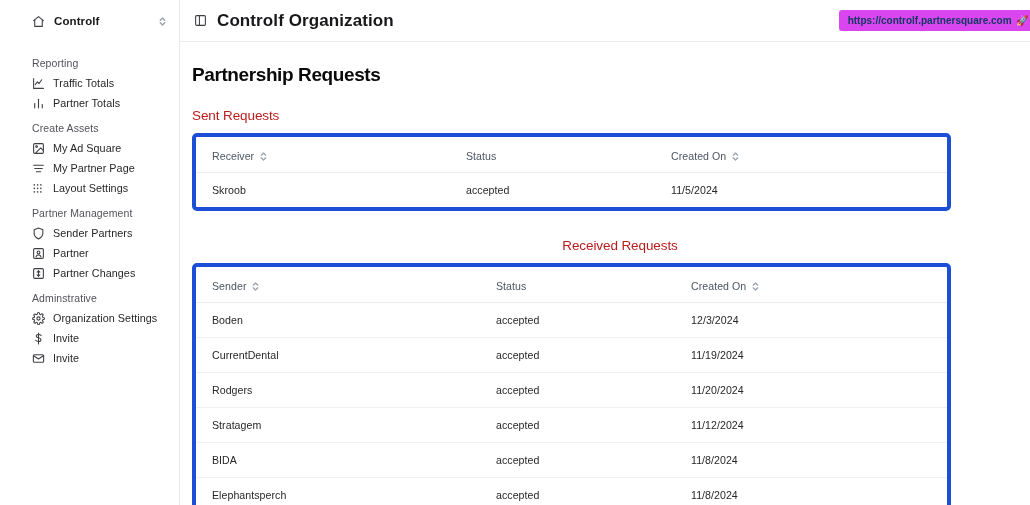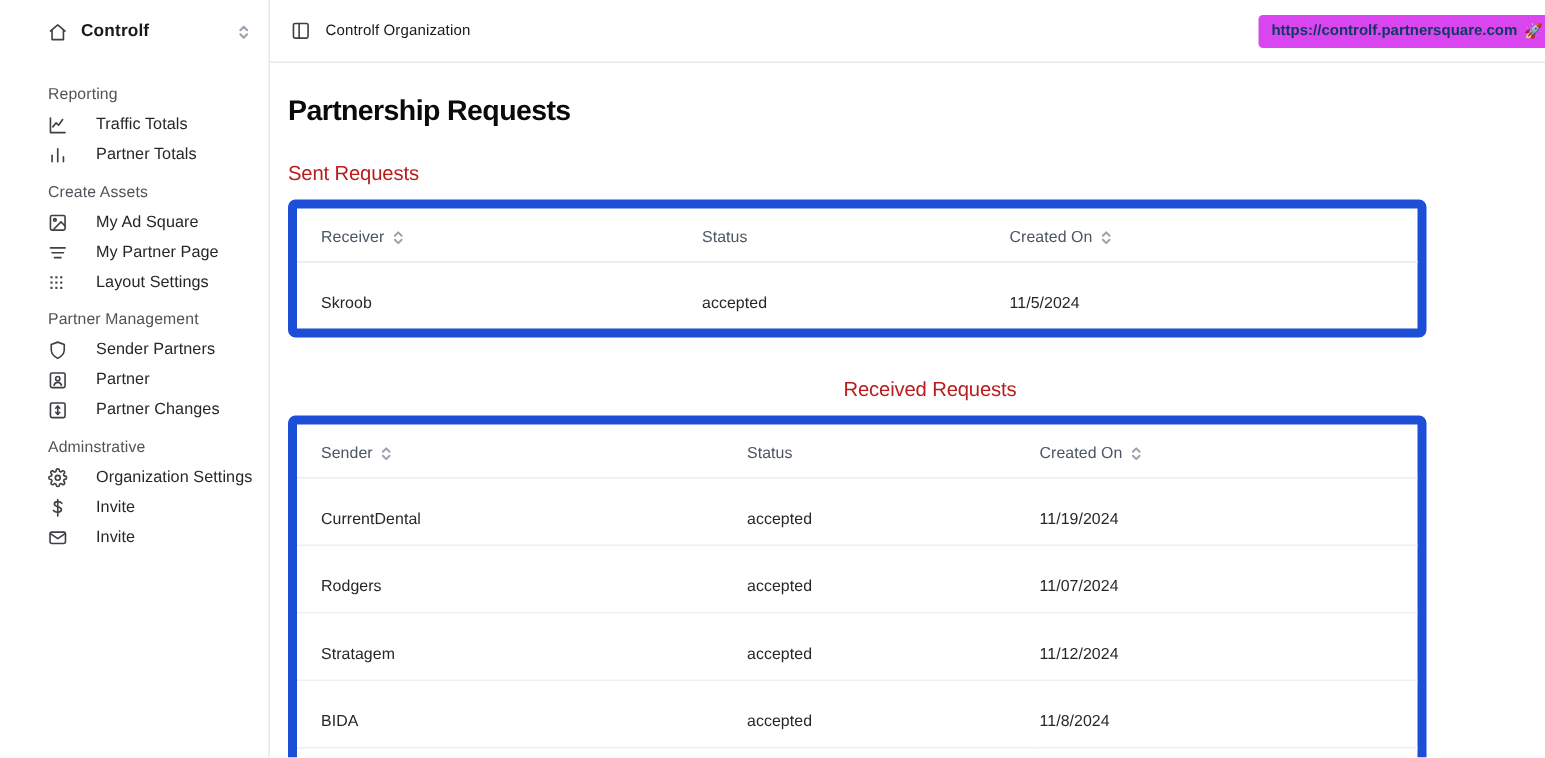--- a/index.html
+++ b/index.html
@@ -29,72 +29,72 @@
     font-size: 11.5px; font-weight: bold; letter-spacing: .1px;
     color: #18181b; flex: 1;
   }
   .brand-chevrons { color: #9ca3af; display: flex; }
   .nav { padding-top: 6px; }
   .nav-section {
     font-size: 10.5px; color: #52525b;
     padding: 9px 0 4px 14px; letter-spacing: .1px;
   }
   .nav-item {
-    display: flex; align-items: center; gap: 19px;
+    display: flex; align-items: center; gap: 8px;
     padding: 3px 10px 3px 14px;
     height: 20px; cursor: pointer;
   }
   .nav-label { font-size: 10.8px; color: #27272a; letter-spacing: .05px; }
   .ico { width: 13px; height: 13px; flex: 0 0 13px; display: block; color: #3f3f46; }
   .ico svg { display: block; width: 13px; height: 13px; }
 
   
   .main { flex: 1; height: 505px; display: flex; flex-direction: column; background: #fff; }
   .topbar {
     height: 42px; flex: 0 0 42px;
     border-bottom: 1px solid #eaeaec;
     display: flex; align-items: center;
     padding: 0 10px 0 14px;
   }
   .topbar-left { display: flex; align-items: center; gap: 10px; flex: 1; }
-  .topbar-title { font-size: 10px; font-weight: normal; color: #18181b; letter-spacing: .1px; }
+  .topbar-title { font-size: 17px; font-weight: bold; color: #18181b; letter-spacing: .1px; }
   .url-badge {
     background: #5ec8e8; color: #103a63;
     font-size: 10px; font-weight: bold;
     padding: 5px 9px; border-radius: 3px;
     display: flex; align-items: center; gap: 5px;
     white-space: nowrap; cursor: pointer;
   }
   .badge-emoji { font-size: 10px; }
 
   .content { flex: 1; padding: 22px 0 0 12px; overflow: hidden; }
   .page-title { font-size: 19px; font-weight: bold; letter-spacing: -.4px; color: #0a0a0a; }
   .page-sub { font-size: 11.8px; color: #6b7280; margin-top: 6px; }
   .section-title {
     font-size: 13.5px; font-weight: normal; color: #b91c1c;
     margin: 22px 0 10px 0; letter-spacing: -.1px;
   }
   .section-title.second { margin-top: 27px; text-align: center; }
 
   .table-card {
-    border: 6px solid #1d4ed8;
+    border: 4px solid #1d4ed8;
     border-radius: 5px;
     width: 759px;
     background: #fff;
   }
   table { width: 100%; border-collapse: collapse; table-layout: fixed; }
   th {
     text-align: left; font-size: 10.6px; font-weight: normal;
     color: #4b5563; padding: 13px 0 10px 0; letter-spacing: .05px;
   }
   thead tr th { border-bottom: 1px solid #ececee; }
   thead tr th:first-child { padding-left: 16px; }
   td {
     font-size: 10.6px; color: #27272a;
-    padding: 21px 0 11px 0; letter-spacing: .05px;
+    padding: 11px 0 11px 0; letter-spacing: .05px;
   }
   tbody tr td { border-top: 1px solid #f0f0f1; }
   tbody tr:first-child td { border-top: none; }
   tbody tr td:first-child { padding-left: 16px; }
   .th-inner { display: inline-flex; align-items: center; gap: 5px; }
   .sort-ico { color: #9ca3af; display: inline-flex; cursor: pointer; }
   .sort-ico svg { display: block; }
   .col-a-sent { width: 270px; }
   .col-b-sent { width: 205px; }
   .col-c-sent { width: auto; }
@@ -342,28 +342,33 @@
                       <path d="M2.5 4.5 5 2l2.5 2.5"></path>
                         <path d="M2.5 7.5 5 10l2.5-2.5"></path>
                     </svg>
                   </span>
                 </span>
               </th>
             </tr>
           </thead>
           <tbody id="received-body">
               <tr>
+                <td>Boden</td>
+                <td>accepted</td>
+                <td>12/3/2024</td>
+              </tr>
+              <tr>
                 <td>CurrentDental</td>
                 <td>accepted</td>
                 <td>11/19/2024</td>
               </tr>
               <tr>
                 <td>Rodgers</td>
                 <td>accepted</td>
-                <td>11/07/2024</td>
+                <td>11/20/2024</td>
               </tr>
               <tr>
                 <td>Stratagem</td>
                 <td>accepted</td>
                 <td>11/12/2024</td>
               </tr>
               <tr>
                 <td>BIDA</td>
                 <td>accepted</td>
                 <td>11/8/2024</td>

